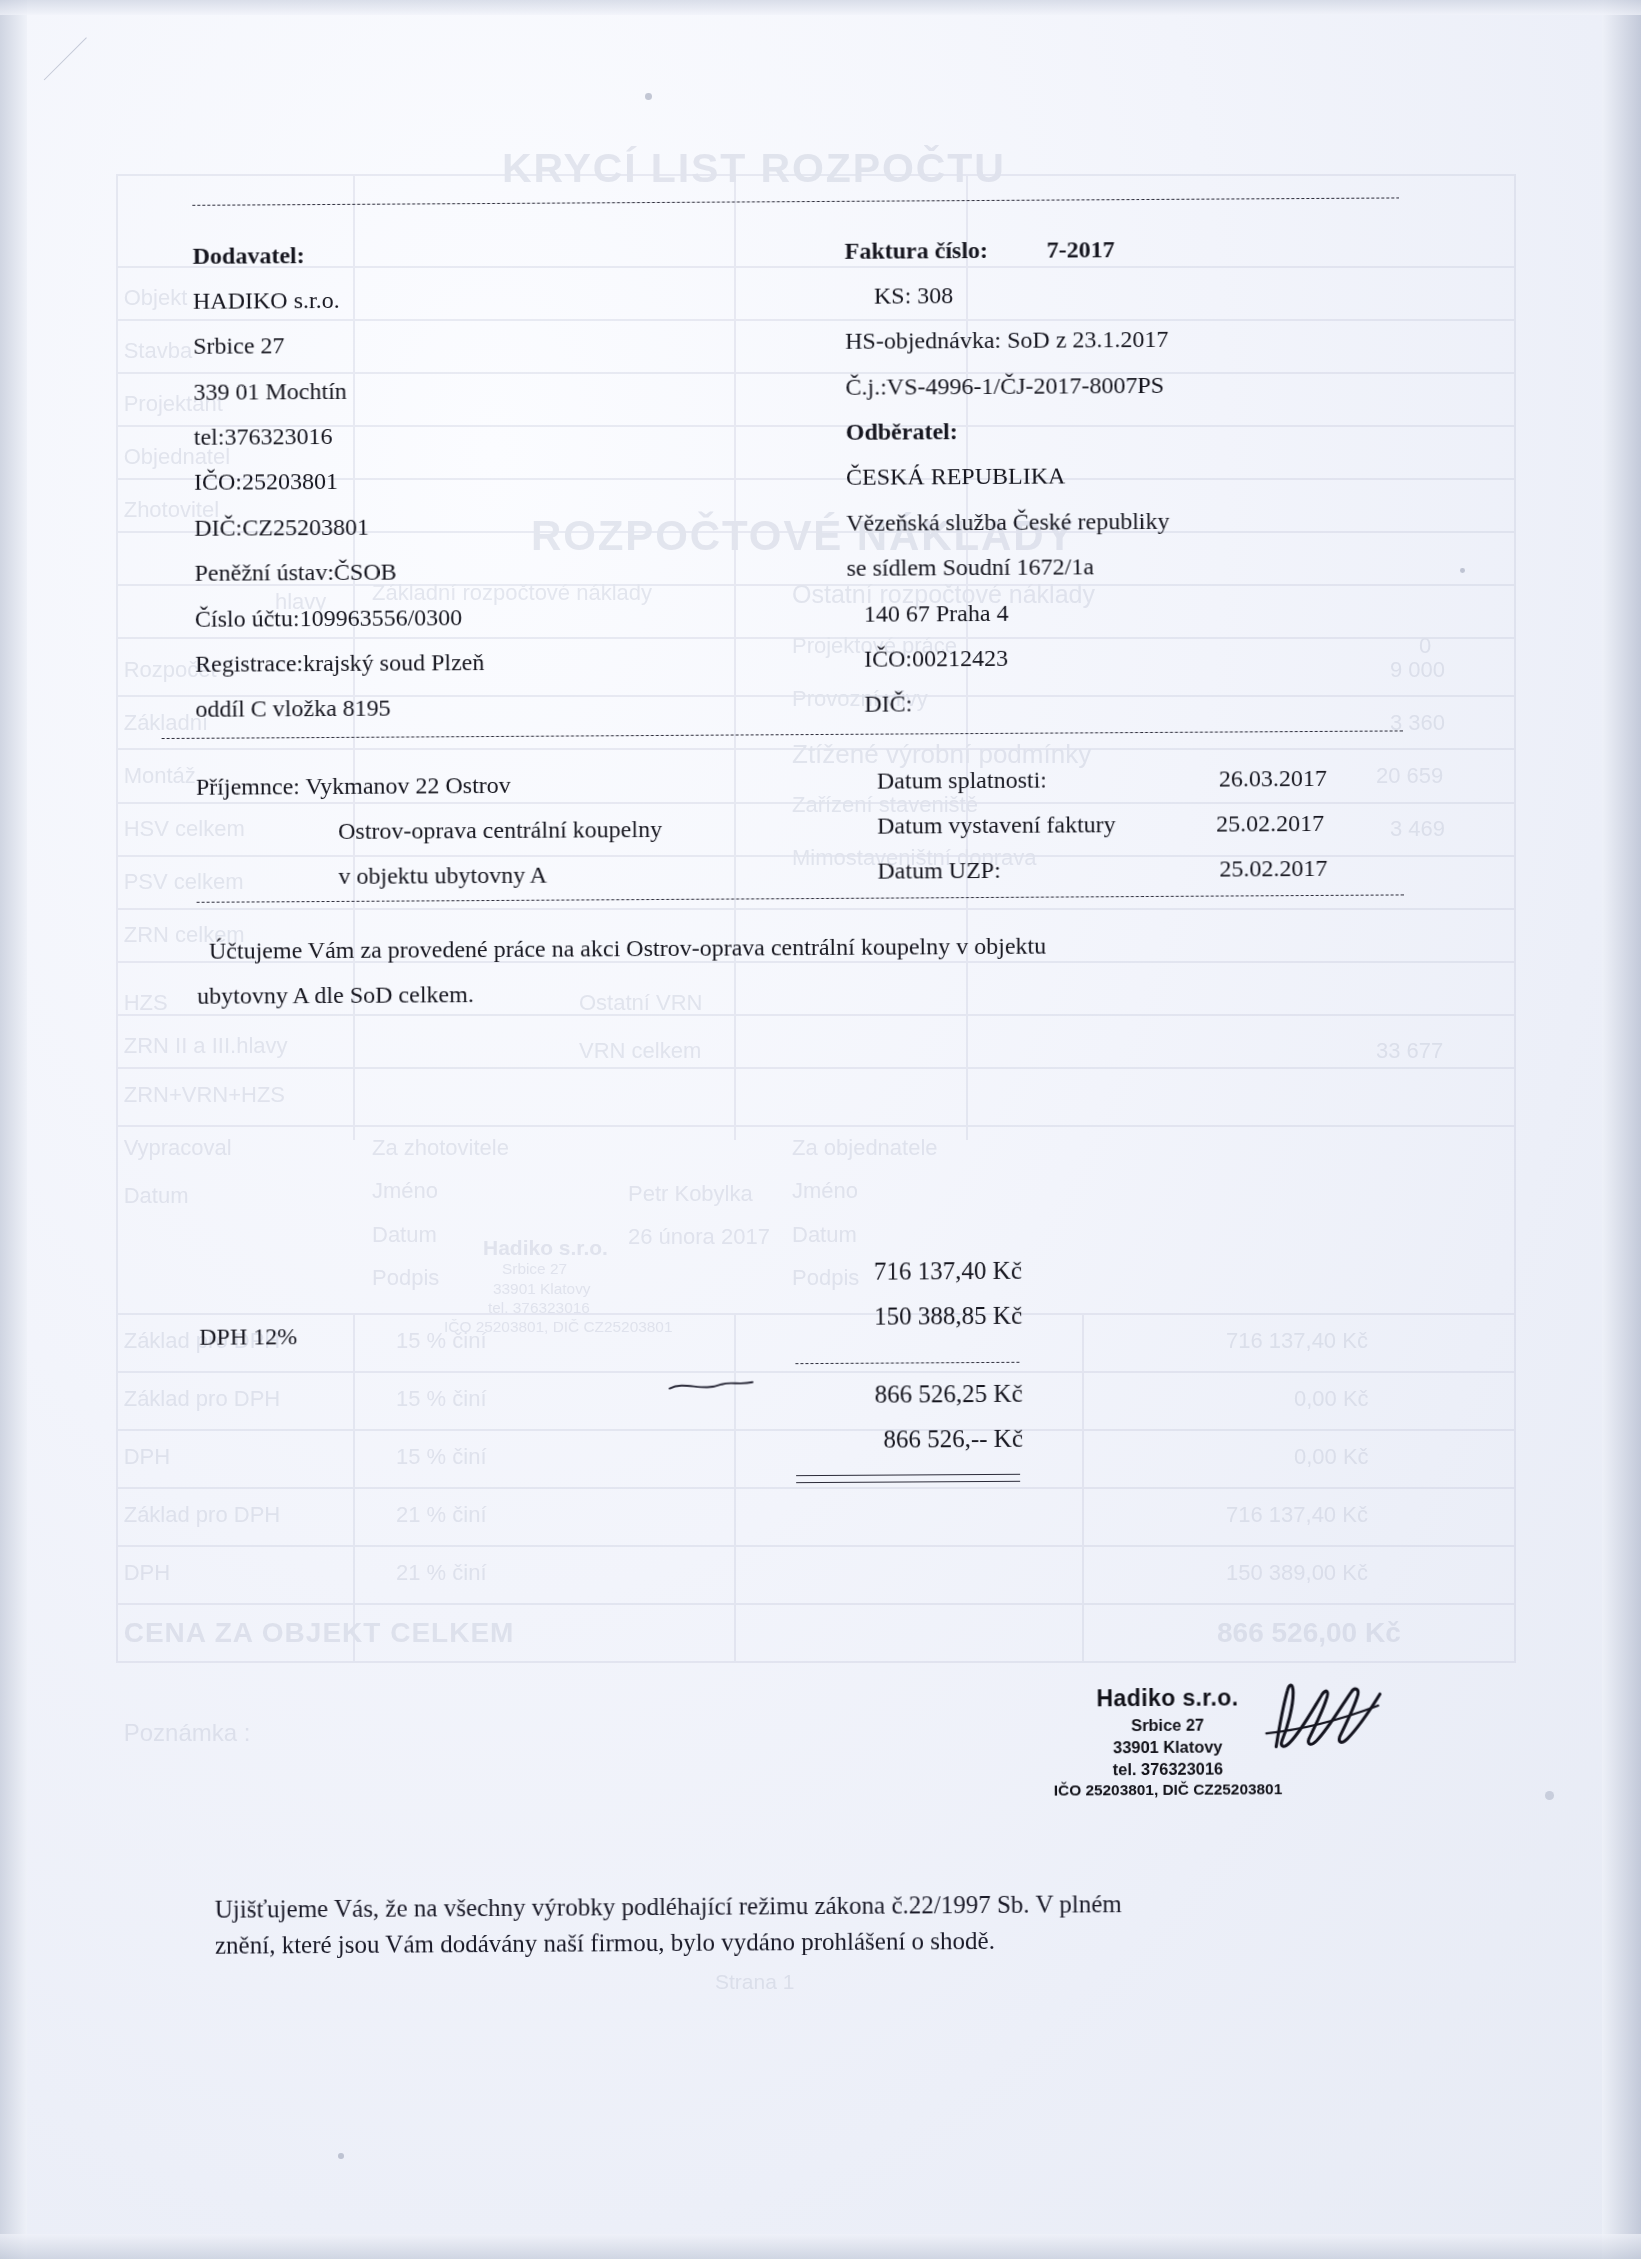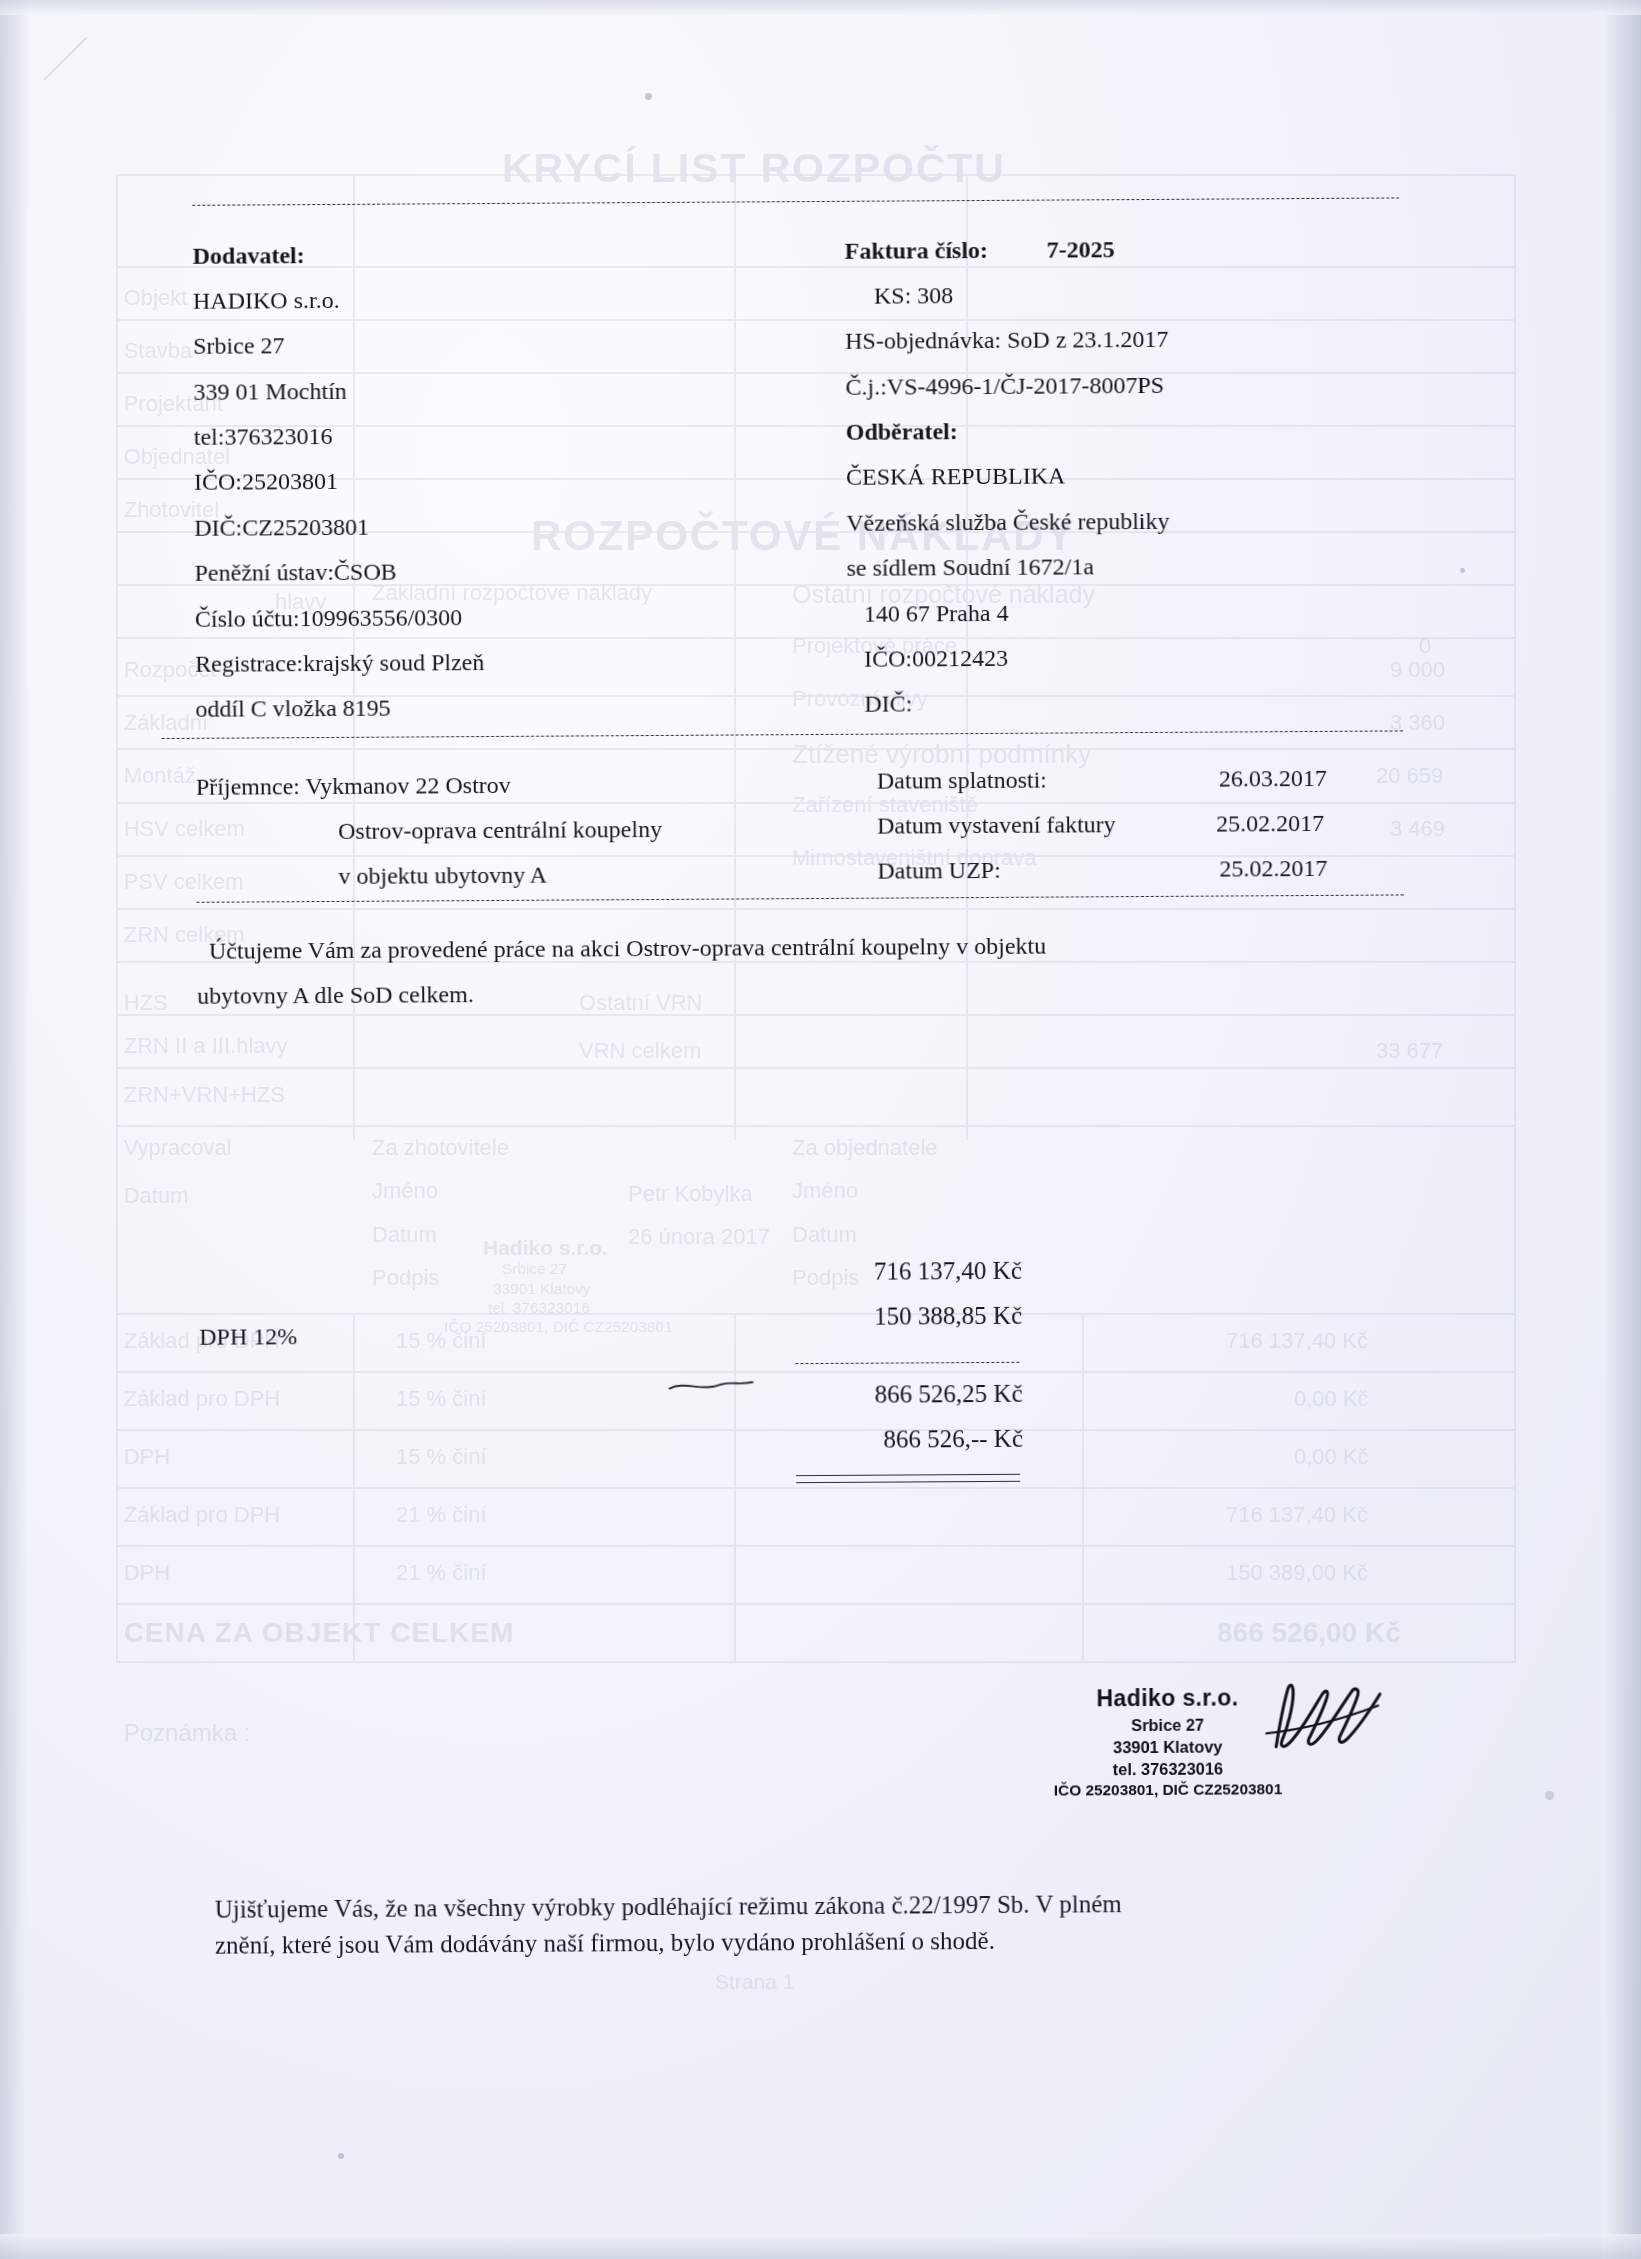--- a/index.html
+++ b/index.html
@@ -305,21 +305,21 @@
     <div class="txt" style="left:198px;top:373px;">339 01 Mochtín</div>
     <div class="txt" style="left:198px;top:418px;">tel:376323016</div>
     <div class="txt" style="left:198px;top:463px;">IČO:25203801</div>
     <div class="txt" style="left:198px;top:509px;">DIČ:CZ25203801</div>
     <div class="txt" style="left:198px;top:554px;">Peněžní ústav:ČSOB</div>
     <div class="txt" style="left:198px;top:600px;">Číslo účtu:109963556/0300</div>
     <div class="txt" style="left:198px;top:645px;">Registrace:krajský soud Plzeň</div>
     <div class="txt" style="left:198px;top:690px;">oddíl C vložka 8195</div>
 
     <div class="txt bold" style="left:850px;top:236px;">Faktura číslo:</div>
-    <div class="txt bold" style="left:1052px;top:236px;">7-2025</div>
+    <div class="txt bold" style="left:1052px;top:236px;">7-2017</div>
     <div class="txt" style="left:879px;top:281px;">KS: 308</div>
     <div class="txt" style="left:850px;top:326px;">HS-objednávka: SoD z 23.1.2017</div>
     <div class="txt" style="left:850px;top:372px;">Č.j.:VS-4996-1/ČJ-2017-8007PS</div>
 
     <div class="txt bold" style="left:850px;top:417px;">Odběratel:</div>
     <div class="txt" style="left:850px;top:462px;">ČESKÁ  REPUBLIKA</div>
     <div class="txt" style="left:850px;top:508px;">Vězeňská služba České republiky</div>
     <div class="txt" style="left:850px;top:553px;">se sídlem Soudní 1672/1a</div>
     <div class="txt" style="left:867px;top:599px;">140 67 Praha 4</div>
     <div class="txt" style="left:867px;top:644px;">IČO:00212423</div>

